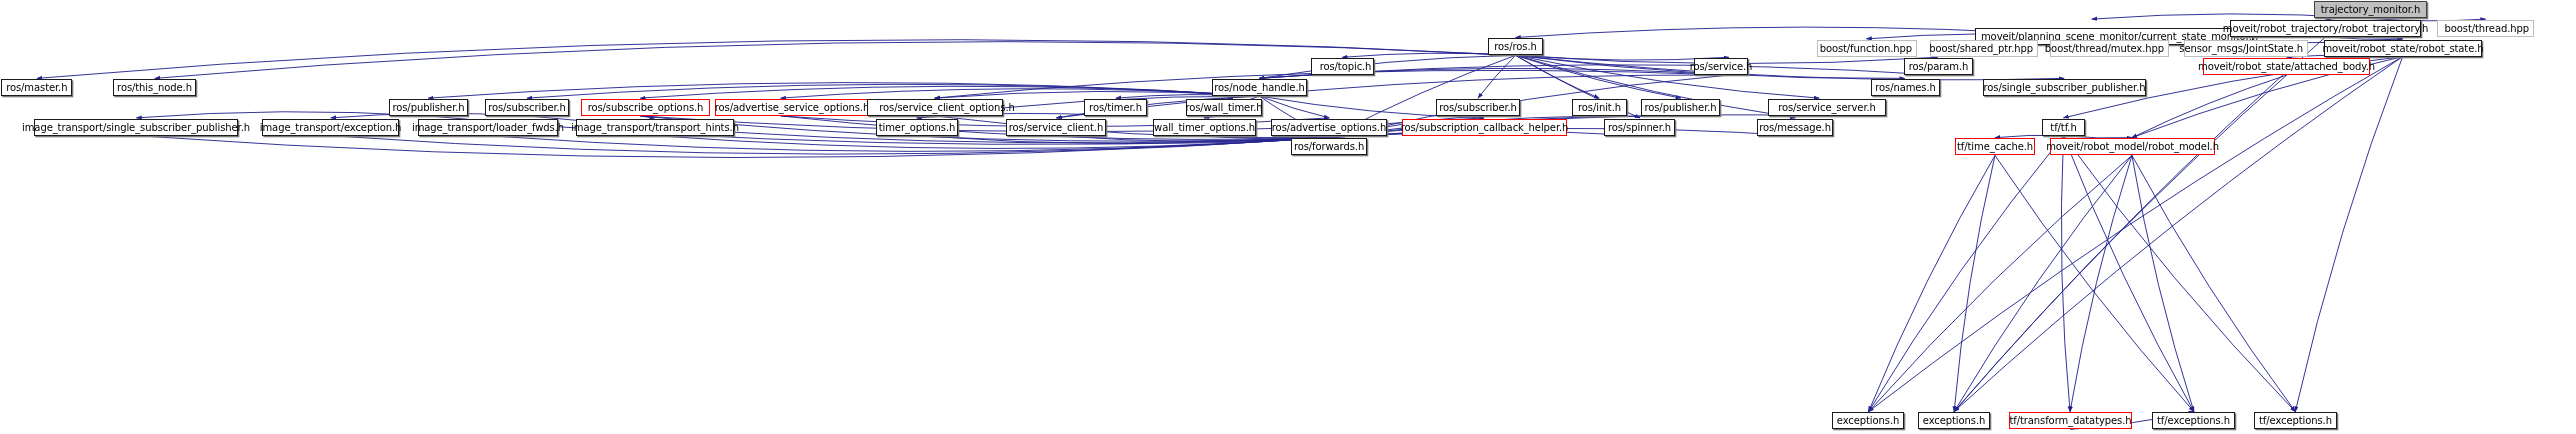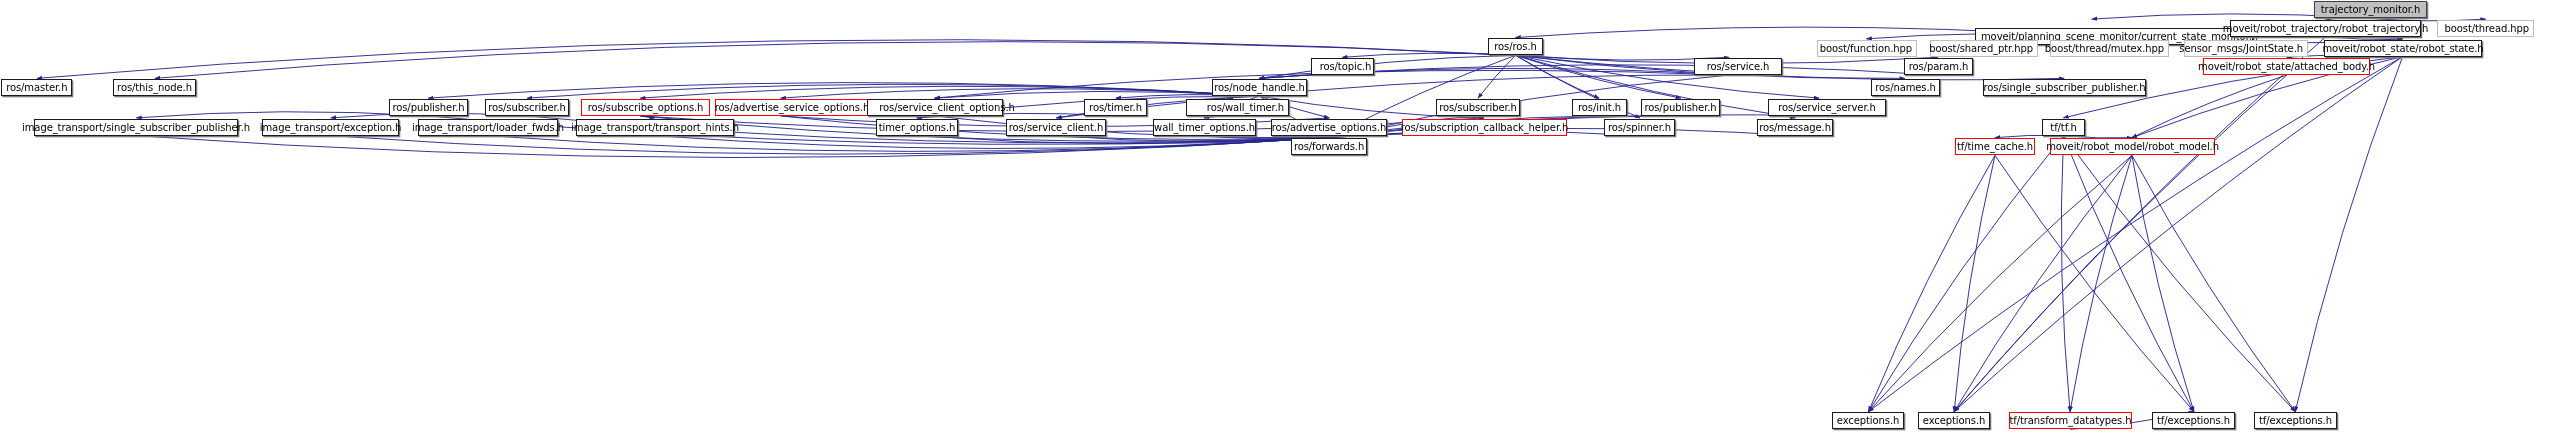--- a/index.html
+++ b/index.html
@@ -160,21 +160,21 @@
       </div>
       <div class="node grey" style="left: 2184px; top: 40px; width: 124px;">
         <span>sensor_msgs/JointState.h</span>
       </div>
       <div class="node solid" style="left: 2324px; top: 40px; width: 158px;">
         <span>moveit/robot_state/robot_state.h</span>
       </div>
       <div class="node solid" style="left: 1311px; top: 58px; width: 63px; padding-left: 10px;">
         <span>ros/topic.h</span>
       </div>
-      <div class="node solid" style="left: 1694px; top: 58px; width: 88px;">
+      <div class="node solid" style="left: 1694px; top: 58px; width: 54px;">
         <span>ros/service.h</span>
       </div>
       <div class="node solid" style="left: 1904px; top: 58px; width: 69px;">
         <span>ros/param.h</span>
       </div>
       <div class="node red" style="left: 2203px; top: 58px; width: 167px;">
         <span>moveit/robot_state/attached_body.h</span>
       </div>
       <div class="node solid" style="left: 1.3px; top: 79px; width: 71px;">
         <span>ros/master.h</span>
@@ -202,21 +202,21 @@
       </div>
       <div class="node red" style="left: 703px; top: 99px; width: 154px; margin-left: 12px;">
         <span>ros/advertise_service_options.h</span>
       </div>
       <div class="node solid" style="left: 867px; top: 99px; width: 136px; padding-left: 28px;">
         <span>ros/service_client_options.h</span>
       </div>
       <div class="node solid" style="left: 1084px; top: 99px; width: 63px;">
         <span>ros/timer.h</span>
       </div>
-      <div class="node solid" style="left: 1186px; top: 99px; width: 103px; justify-content: flex-end;">
+      <div class="node solid" style="left: 1186px; top: 99px; width: 76px;">
         <span>ros/wall_timer.h</span>
       </div>
       <div class="node solid" style="left: 1436px; top: 99px; width: 84px;">
         <span>ros/subscriber.h</span>
       </div>
       <div class="node solid" style="left: 1572px; top: 99px; width: 55px;">
         <span>ros/init.h</span>
       </div>
       <div class="node solid" style="left: 1641px; top: 99px; width: 79px;">
         <span>ros/publisher.h</span>

